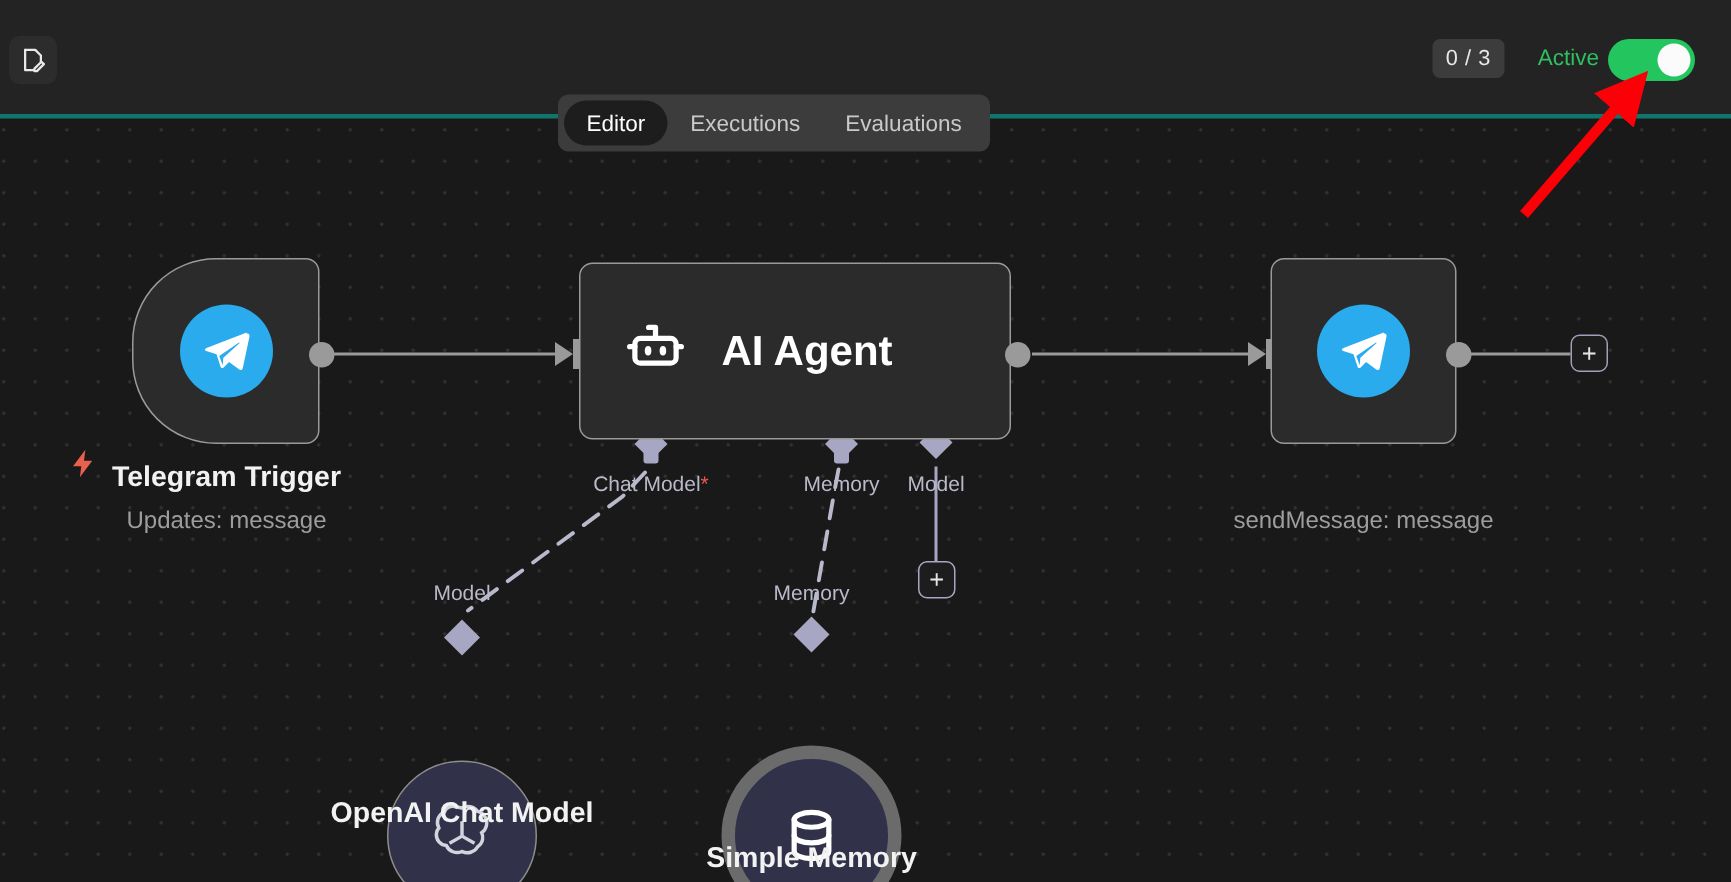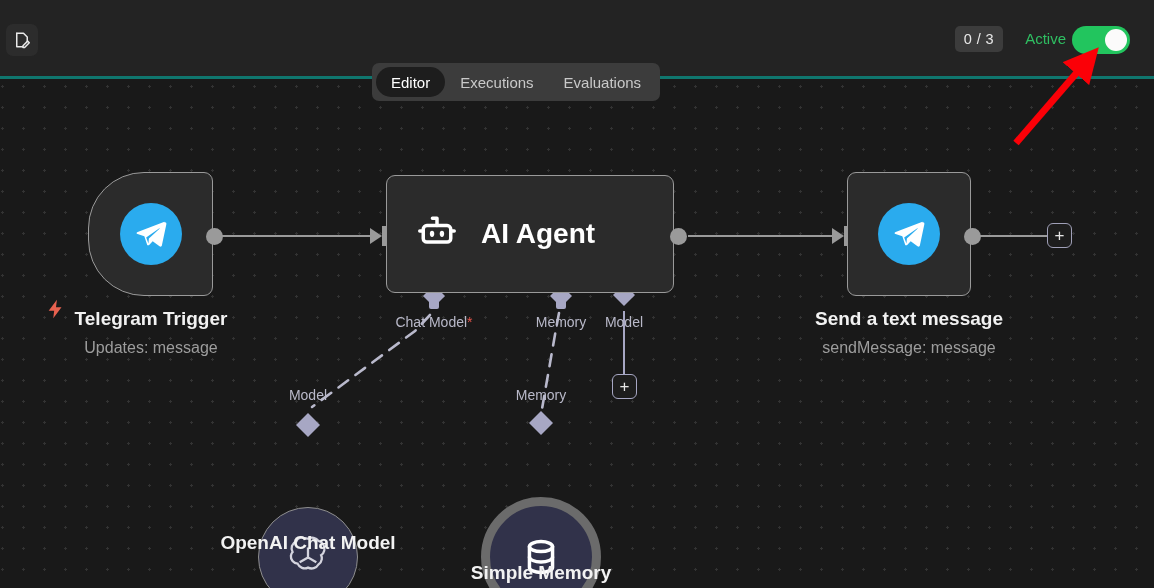--- a/index.html
+++ b/index.html
@@ -250,21 +250,20 @@
     <div class="sub-label" style="left:471px; top:308px; width:140px;">Memory</div>
 
     <div class="node" id="node-send">
       <div class="tg-icon">
         <svg width="34" height="34" viewBox="0 0 24 24" fill="#ffffff">
           <path d="M21.5 3.3 2.6 10.6c-1 .4-1 1.2-.1 1.4l4.8 1.5 1.8 5.6c.2.6.1.9.8.9.5 0 .7-.2 1-.5l2.3-2.3 4.8 3.5c.9.5 1.5.2 1.7-.8l3.1-14.6c.3-1.2-.5-1.8-1.3-1.5zM8.6 14.4 17.9 8l.3.2-7.7 7-.3 3.5z"></path>
         </svg>
       </div>
     </div>
     <div class="dot-out" style="left:964px; top:149px;"></div>
-    <div class="node-label" style="left:789px; top:229px; width:240px;">Send a text message</div>
     <div class="node-sub" style="left:789px; top:260px; width:240px;">sendMessage: message</div>
 
     <div class="plus-btn" style="left:1047px; top:144px;">+</div>
     <div class="plus-btn purple" style="left:612px; top:295px;">+</div>
 
     <div class="circle-node" id="node-openai">
       <svg width="50" height="50" viewBox="0 0 24 24" fill="none" stroke="#d4d4de" stroke-width="1.1">
         <path d="M12 3.2c1.7-1 3.9-.5 5 1.1a3.7 3.7 0 0 1 2.4 1.8c1 1.7.5 3.9-1.1 5 .3.6.4 1.3.3 2a3.7 3.7 0 0 1-1.6 2.5c-1 1.8-3.2 2.4-5 1.5a3.7 3.7 0 0 1-2.9.1 3.7 3.7 0 0 1-2.1-2c-2-.2-3.4-1.9-3.2-3.8.1-.7.3-1.3.8-1.8a3.7 3.7 0 0 1-.3-2.9 3.7 3.7 0 0 1 2.1-2.2C6.9 2.9 8.7 2.2 10.4 3c.5-.1 1.1.1 1.6.2z"></path>
         <path d="M12 7.4v4.8l4 2.3M12 12.2l-4 2.3M12 12.2V7.4"></path>
       </svg>

